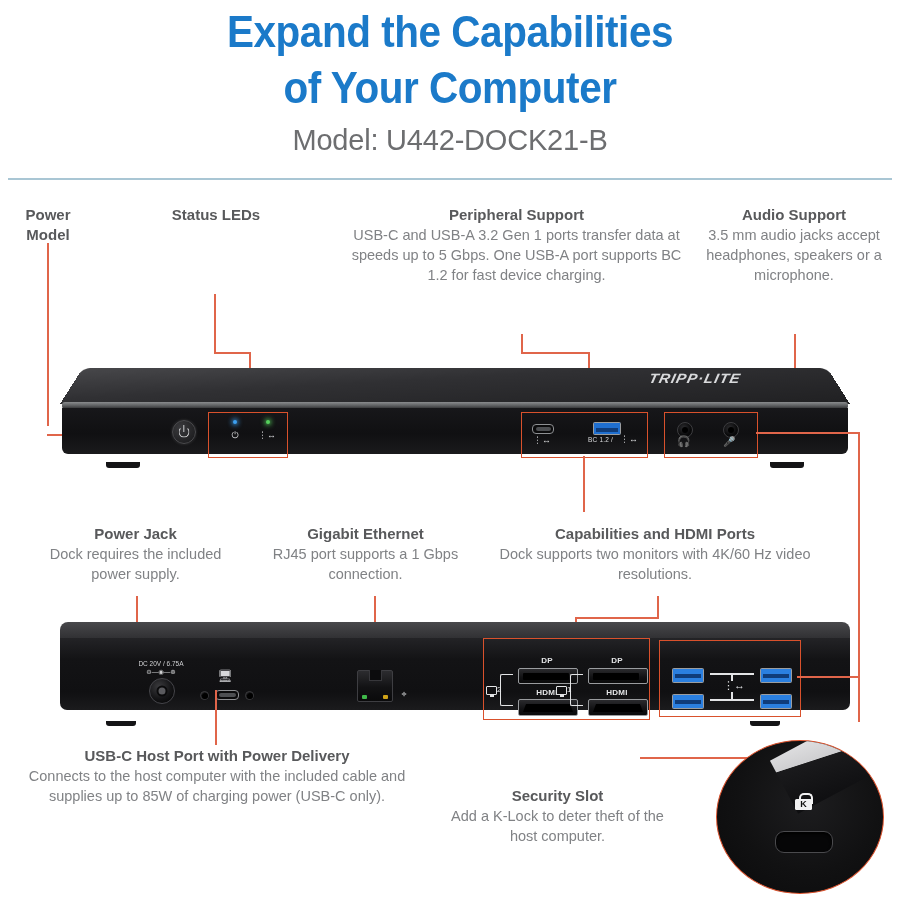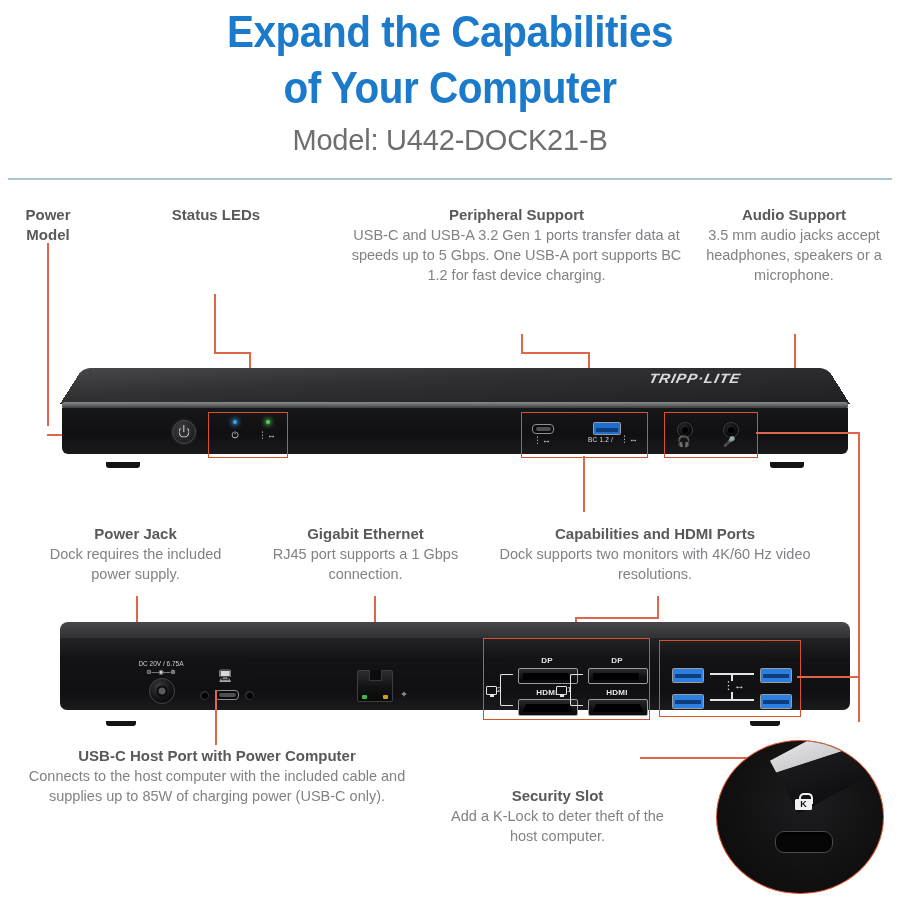--- a/index.html
+++ b/index.html
@@ -405,21 +405,21 @@
   </div>
 
   <div class="box" style="left:483px;top:638px;width:165px;height:80px;"></div>
   <div class="box" style="left:659px;top:640px;width:140px;height:75px;"></div>
 
   <div class="ln lnh" style="left:797px;top:676px;width:62px;"></div>
 
   <div class="ln lnv" style="left:215px;top:690px;height:55px;"></div>
 
   <div class="callout" style="left:22px;top:746px;width:390px;">
-    <span class="h">USB-C Host Port with Power Computer</span>
+    <span class="h">USB-C Host Port with Power Delivery</span>
     <span>Connects to the host computer with the included cable and supplies up to 85W of charging power (USB-C only).</span>
   </div>
 
   <div class="callout" style="left:450px;top:746px;width:215px;margin-top:40px;">
     <span class="h">Security Slot</span>
     <span>Add a K-Lock to deter theft of the host computer.</span>
   </div>
 
   <div class="ln lnh" style="left:640px;top:757px;width:140px;"></div>
   <div class="ln lnv" style="left:779px;top:757px;height:84px;"></div>

